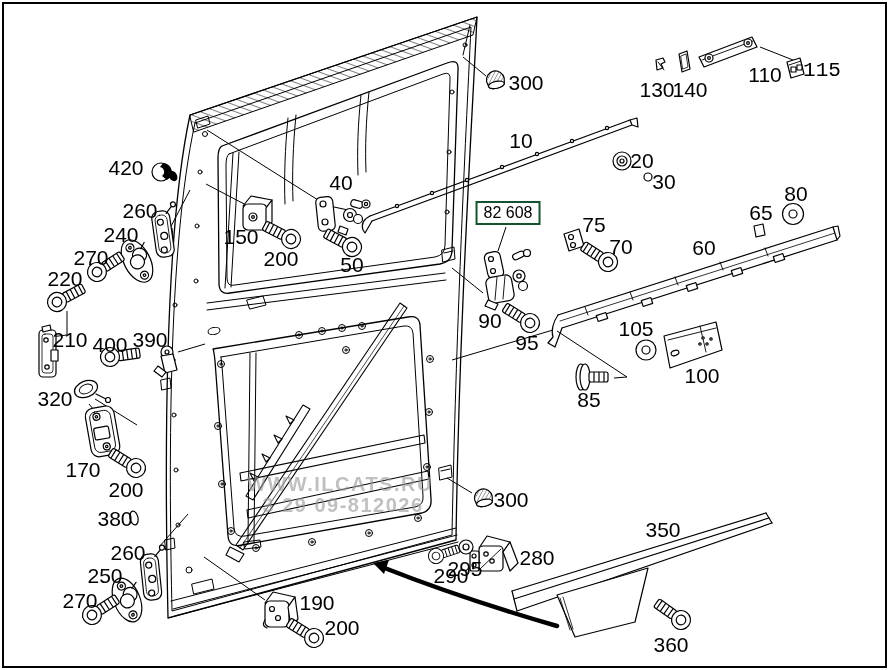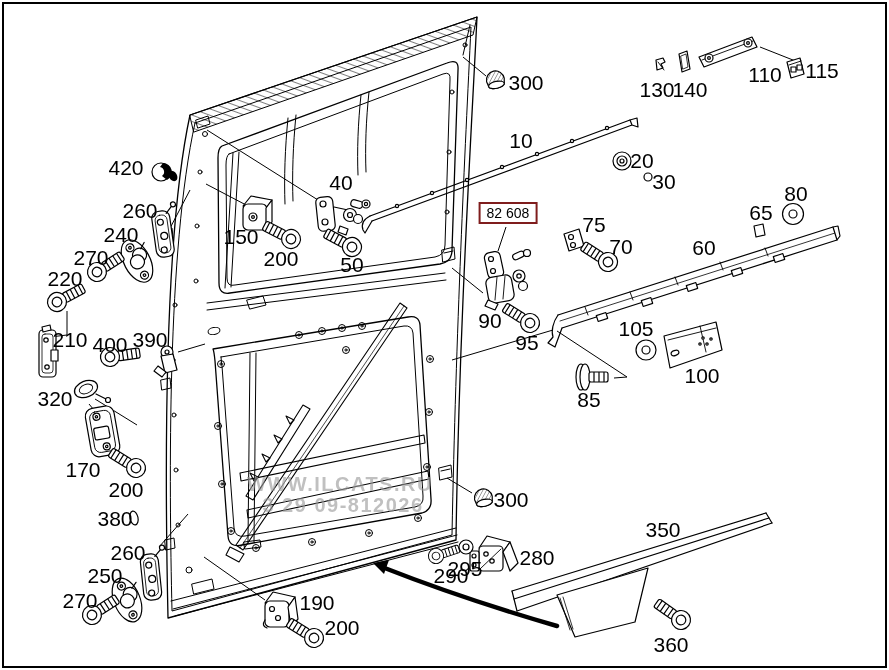--- a/index.html
+++ b/index.html
@@ -7,21 +7,21 @@
          font-family:"Liberation Sans",sans-serif;}
   .border-frame{position:absolute;left:2px;top:2px;right:2px;bottom:2px;
                 border:2px solid #000;pointer-events:none;z-index:5;}
   svg.art{position:absolute;left:0;top:0;z-index:1;}
   .watermark{position:absolute;z-index:2;transform:translate(-50%,-50%);
              color:#9a9a9a;opacity:.62;font-weight:700;font-size:20px;
              letter-spacing:1.5px;white-space:nowrap;}
   #labels-layer{position:absolute;left:0;top:0;width:100%;height:100%;z-index:3;}
   .plabel{position:absolute;transform:translate(-50%,-50%);font-size:21px;
           color:#000;line-height:1;white-space:nowrap;cursor:pointer;}
-  .plabel.boxed{border:2px solid #7f1d1d;padding:2px 6px;background:#fff;font-size:14px;}
+  .plabel.boxed{border:2px solid #14532d;padding:2px 6px;background:#fff;font-size:16px;}
 </style>
 </head>
 <body>
 
 <div class="stage">
   <div class="border-frame"></div>
 
   <svg class="art" width="889" height="670" viewBox="0 0 889 670">
     <defs>
       <pattern id="hb" width="6" height="6" patternUnits="userSpaceOnUse" patternTransform="rotate(110)">
@@ -435,21 +435,21 @@
       <div class="plabel" style="left: 281px; top: 258px;">200</div>
       <div class="plabel" style="left: 341px; top: 182px;">40</div>
       <div class="plabel" style="left: 352px; top: 264px;">50</div>
       <div class="plabel" style="left: 317px; top: 602px;">190</div>
       <div class="plabel" style="left: 342px; top: 627px;">200</div>
       <div class="plabel" style="left: 526px; top: 82px;">300</div>
       <div class="plabel" style="left: 512px; top: 140px; margin-left: 9px;">10</div>
       <div class="plabel" style="left: 657px; top: 89px;">130</div>
       <div class="plabel" style="left: 690px; top: 89px;">140</div>
       <div class="plabel" style="left: 737px; top: 74px; margin-left: 28px;">110</div>
-      <div class="plabel" style="left: 822px; top: 70px;">115</div>
+      <div class="plabel" style="left: 822px; top: 70px; font-family: Liberation Mono, monospace;">115</div>
       <div class="plabel" style="left: 642px; top: 160px;">20</div>
       <div class="plabel" style="left: 664px; top: 181px;">30</div>
       <div class="plabel boxed" style="left: 508px; top: 213px;">82 608</div>
       <div class="plabel" style="left: 594px; top: 224px;">75</div>
       <div class="plabel" style="left: 621px; top: 246px;">70</div>
       <div class="plabel" style="left: 704px; top: 247px;">60</div>
       <div class="plabel" style="left: 761px; top: 212px;">65</div>
       <div class="plabel" style="left: 796px; top: 193px;">80</div>
       <div class="plabel" style="left: 490px; top: 320px;">90</div>
       <div class="plabel" style="left: 527px; top: 342px;">95</div>

